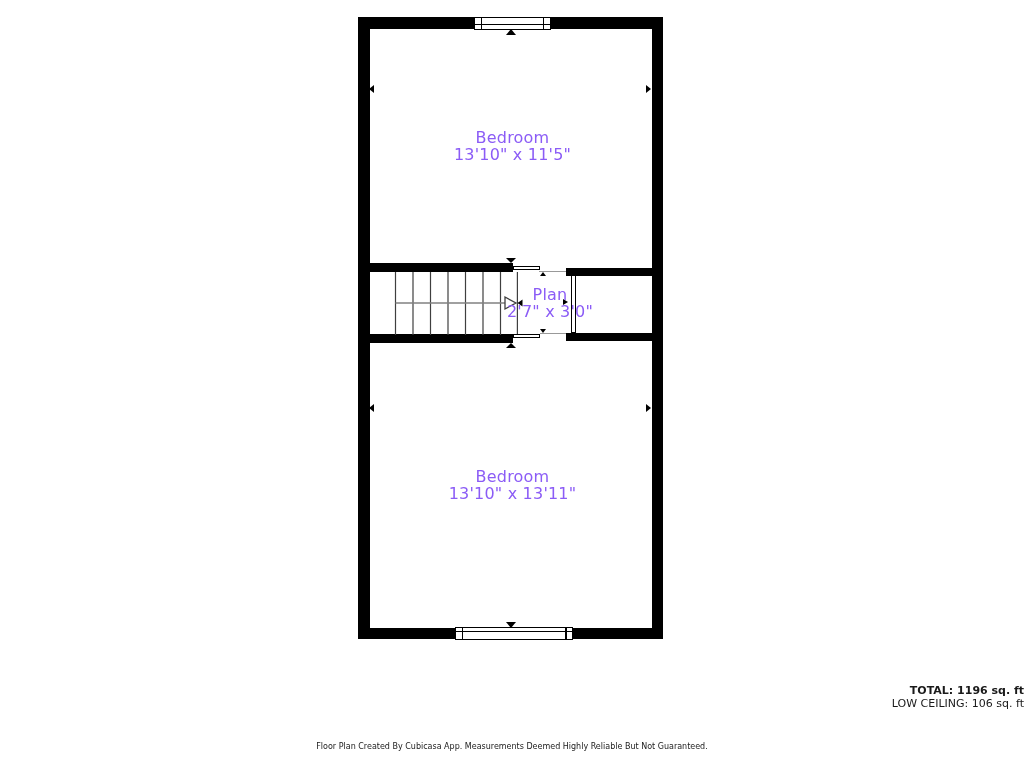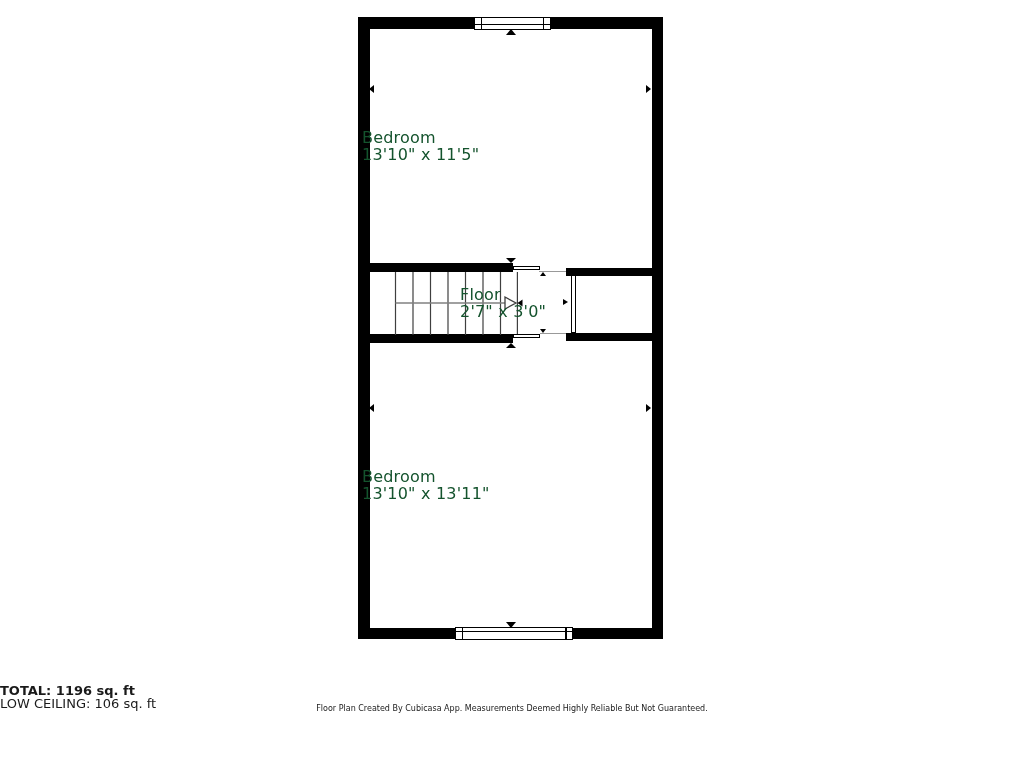--- a/index.html
+++ b/index.html
@@ -12,31 +12,31 @@
   }
   .canvas{position:absolute;left:0;top:0;width:1024px;height:768px;background:#fff;}
   .wall{position:absolute;background:#000;}
   .door{position:absolute;background:#fff;border:1.3px solid #000;box-sizing:border-box;}
   .window{position:absolute;background:#fff;border:1.6px solid #000;box-sizing:border-box;}
   .win-line{position:absolute;left:0;right:0;height:1.1px;background:#000;}
   .win-cap{position:absolute;top:0;bottom:0;width:1.2px;background:#000;}
   .opening-line{position:absolute;height:1px;background:#999;}
   .tri{position:absolute;width:0;height:0;}
   .room-label{
-    position:absolute;text-align:left;color:#14532d;
+    position:absolute;text-align:center;color:#8b5cf6;
     font-size:16px;line-height:17px;letter-spacing:0.2px;
   }
   .summary{
     position:absolute;left:0;top:684px;width:1024px;
-    text-align:left;color:#1a1a1a;
-    font-size:13px;line-height:13.4px;
+    text-align:right;color:#1a1a1a;
+    font-size:11px;line-height:13.4px;
   }
   .summary .total{font-weight:bold;}
   .disclaimer{
-    position:absolute;left:0;top:704px;width:1024px;
+    position:absolute;left:0;top:742px;width:1024px;
     text-align:center;color:#1a1a1a;font-size:8px;line-height:10px;
   }
 </style>
 </head>
 <body>
 
 <div class="canvas">
 
   <div>
 
@@ -96,21 +96,21 @@
     <div class="tri" style="left:369px;top:84.8px;border-top:4px solid transparent;border-bottom:4px solid transparent;border-right:5.5px solid #000;"></div>
     <div class="tri" style="left:646px;top:84.8px;border-top:4px solid transparent;border-bottom:4px solid transparent;border-left:5.5px solid #000;"></div>
     <div class="tri" style="left:369px;top:404px;border-top:4px solid transparent;border-bottom:4px solid transparent;border-right:5.5px solid #000;"></div>
     <div class="tri" style="left:646px;top:404px;border-top:4px solid transparent;border-bottom:4px solid transparent;border-left:5.5px solid #000;"></div>
 
     <div class="room-label" style="left:362px;top:129px;width:301px;">
       <div>Bedroom</div>
       <div>13'10" x 11'5"</div>
     </div>
     <div class="room-label" style="left:460px;top:286px;width:180px;">
-      <div>Floor</div>
+      <div>Plan</div>
       <div>2'7" x 3'0"</div>
     </div>
     <div class="room-label" style="left:362px;top:468px;width:301px;">
       <div>Bedroom</div>
       <div>13'10" x 13'11"</div>
     </div>
   </div>
 
   <div class="summary">
     <div class="total">TOTAL: 1196 sq. ft</div>

